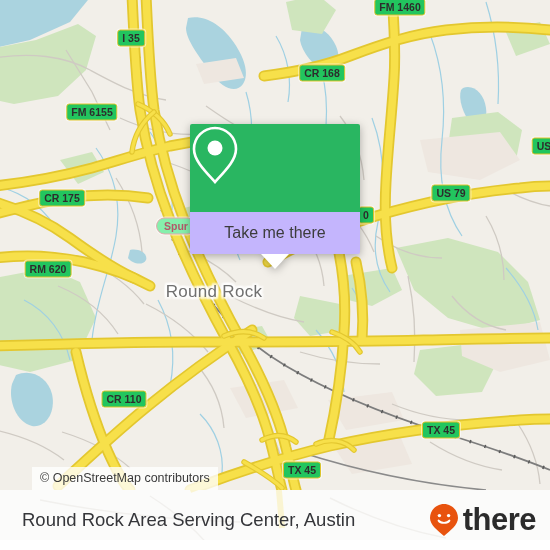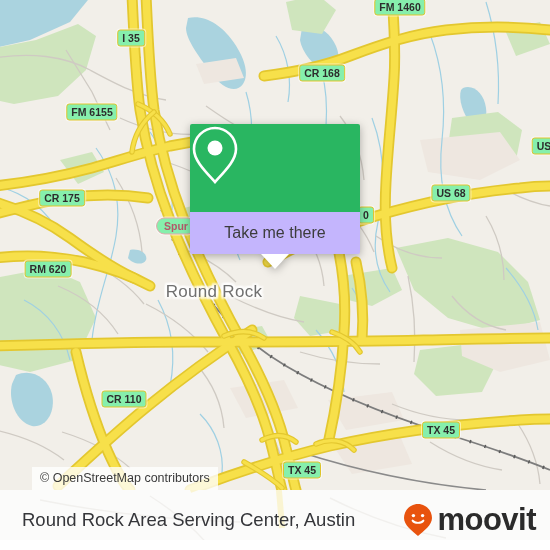--- a/index.html
+++ b/index.html
@@ -8,21 +8,21 @@
 
   #root{position:relative;width:550px;height:550px;overflow:hidden;background:#fff;}
 
   
   #map{position:absolute;left:0;top:0;width:550px;height:490px;
        background:#f2efe9;overflow:hidden;}
   #map svg{position:absolute;left:0;top:0;}
 
   
   .shield{position:absolute;transform:translate(-50%,-50%);
-          background:#86efac;border:1.5px solid #e0c32a;border-radius:3px;
+          background:#22c55e;border:1.5px solid #e0c32a;border-radius:3px;
           color:#2d2d2d;font-size:10.5px;font-weight:bold;
           padding:1px 4px 2px 4px;white-space:nowrap;line-height:12px;
           box-shadow:0 0 0 1px rgba(255,255,255,.55);}
   .shield.toll{background:#86efac;border-color:#e2a9ae;border-radius:9px;
                color:#b2596a;padding:1px 7px 2px 7px;}
 
   
   .place{position:absolute;transform:translate(-50%,-50%);
          color:#707070;font-size:17px;letter-spacing:.3px;white-space:nowrap;
          text-shadow:
@@ -249,21 +249,21 @@
         <path d="M332,332 C344,336 354,342 360,352"></path>
       </g>
     </svg>
 
     <div class="shield" style="left:131px;top:38px">I 35</div>
     <div class="shield" style="left:400px;top:7px">FM 1460</div>
     <div class="shield" style="left:322px;top:73px">CR 168</div>
     <div class="shield" style="left:92px;top:112px">FM 6155</div>
     <div class="shield" style="left:544px;top:146px">US</div>
     <div class="shield" style="left:62px;top:198px">CR 175</div>
-    <div class="shield" style="left:451px;top:193px">US 68</div>
+    <div class="shield" style="left:451px;top:193px">US 79</div>
     <div class="shield toll" style="left:176px;top:226px">Spur</div>
     <div class="shield" style="left:366px;top:215px">0</div>
     <div class="shield" style="left:48px;top:269px">RM 620</div>
     <div class="shield" style="left:124px;top:399px">CR 110</div>
     <div class="shield" style="left:441px;top:430px">TX 45</div>
     <div class="shield" style="left:302px;top:470px">TX 45</div>
 
     <div class="place" style="left:214px;top:292px">Round Rock</div>
 
     <div id="attrib">© OpenStreetMap contributors</div>
@@ -305,17 +305,17 @@
     <div id="bottom-title">Round Rock Area Serving Center, Austin</div>
 
     <div id="logo">
       <svg width="30" height="34" viewBox="0 0 30 34">
         <path d="M15 1 C7.3 1 1 7.3 1 15 C1 22.2 9 27.5 15 33
                  C21 27.5 29 22.2 29 15 C29 7.3 22.7 1 15 1 Z" fill="#e8530e"></path>
         <circle cx="10.4" cy="12.6" r="1.7" fill="#ffffff"></circle>
         <circle cx="19.6" cy="12.6" r="1.7" fill="#ffffff"></circle>
         <path d="M9.6 17.6 C11.6 20.6 18.4 20.6 20.4 17.6" fill="none" stroke="#ffffff" stroke-width="1.9" stroke-linecap="round"></path>
       </svg>
-      <span id="logo-word">moovit</span>
+      <span id="logo-word">there</span>
     </div>
   </div>
 
 </div>
 
 </body></html>

